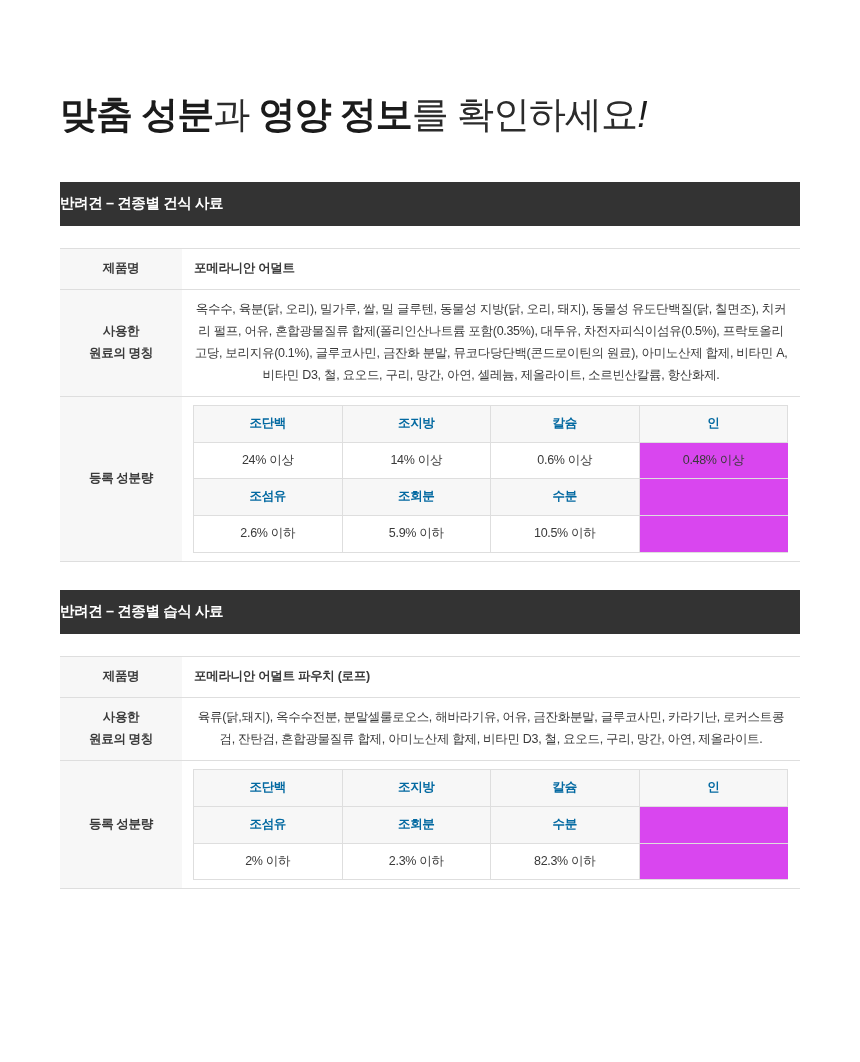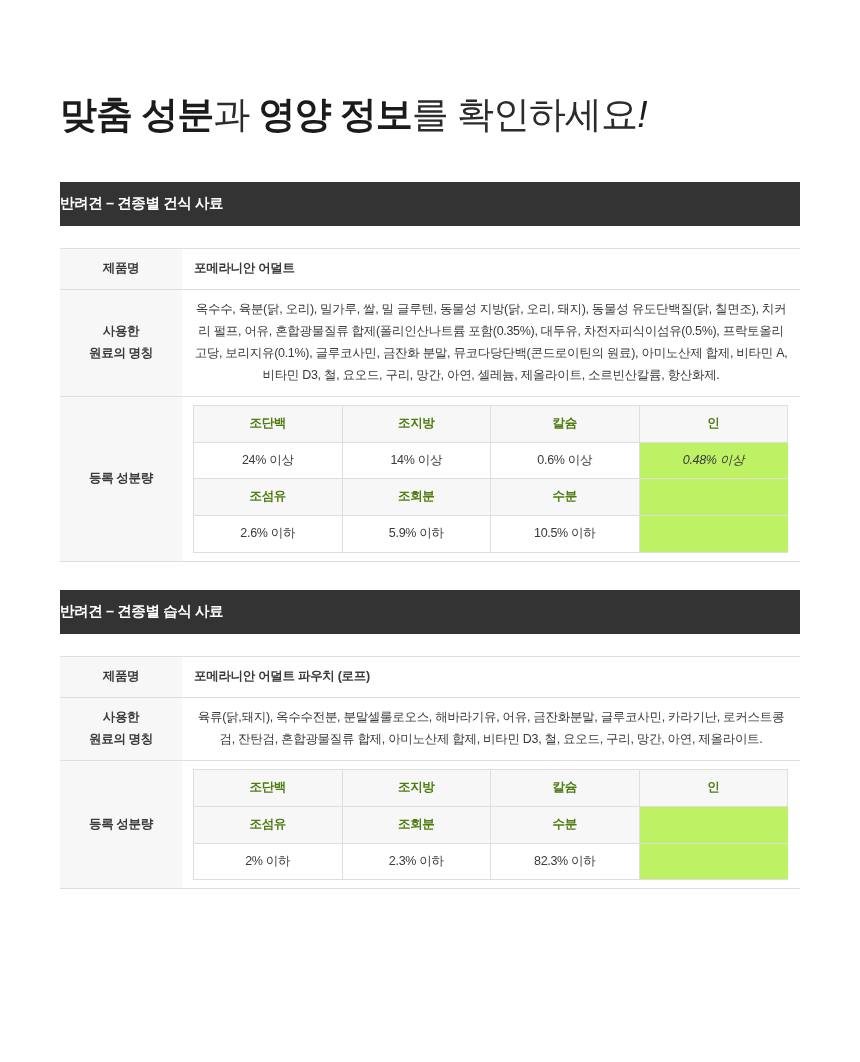--- a/index.html
+++ b/index.html
@@ -102,26 +102,25 @@
     border: 1px solid #dedede;
     text-align: center;
     font-size: 12.5px;
     padding: 7px 2px;
     color: #3a3a3a;
     letter-spacing: -0.3px;
   }
   table.nutri td.head {
     background: #f7f7f7;
     font-weight: bold;
-    color: #4d7c0f;
+    color: #0369a1;
   }
   table.nutri td.empty {
-    background: #bef264;
+    background: #d946ef;
     border-right: 0;
-    font-style: italic;
   }
   td.nutri-wrap {
     padding: 0;
     border: 0;
   }
   td.nutri-wrap > table.nutri {
     margin: -1px 0 -1px -1px;
     width: calc(100% + 1px);
   }
   .bottom-space {

